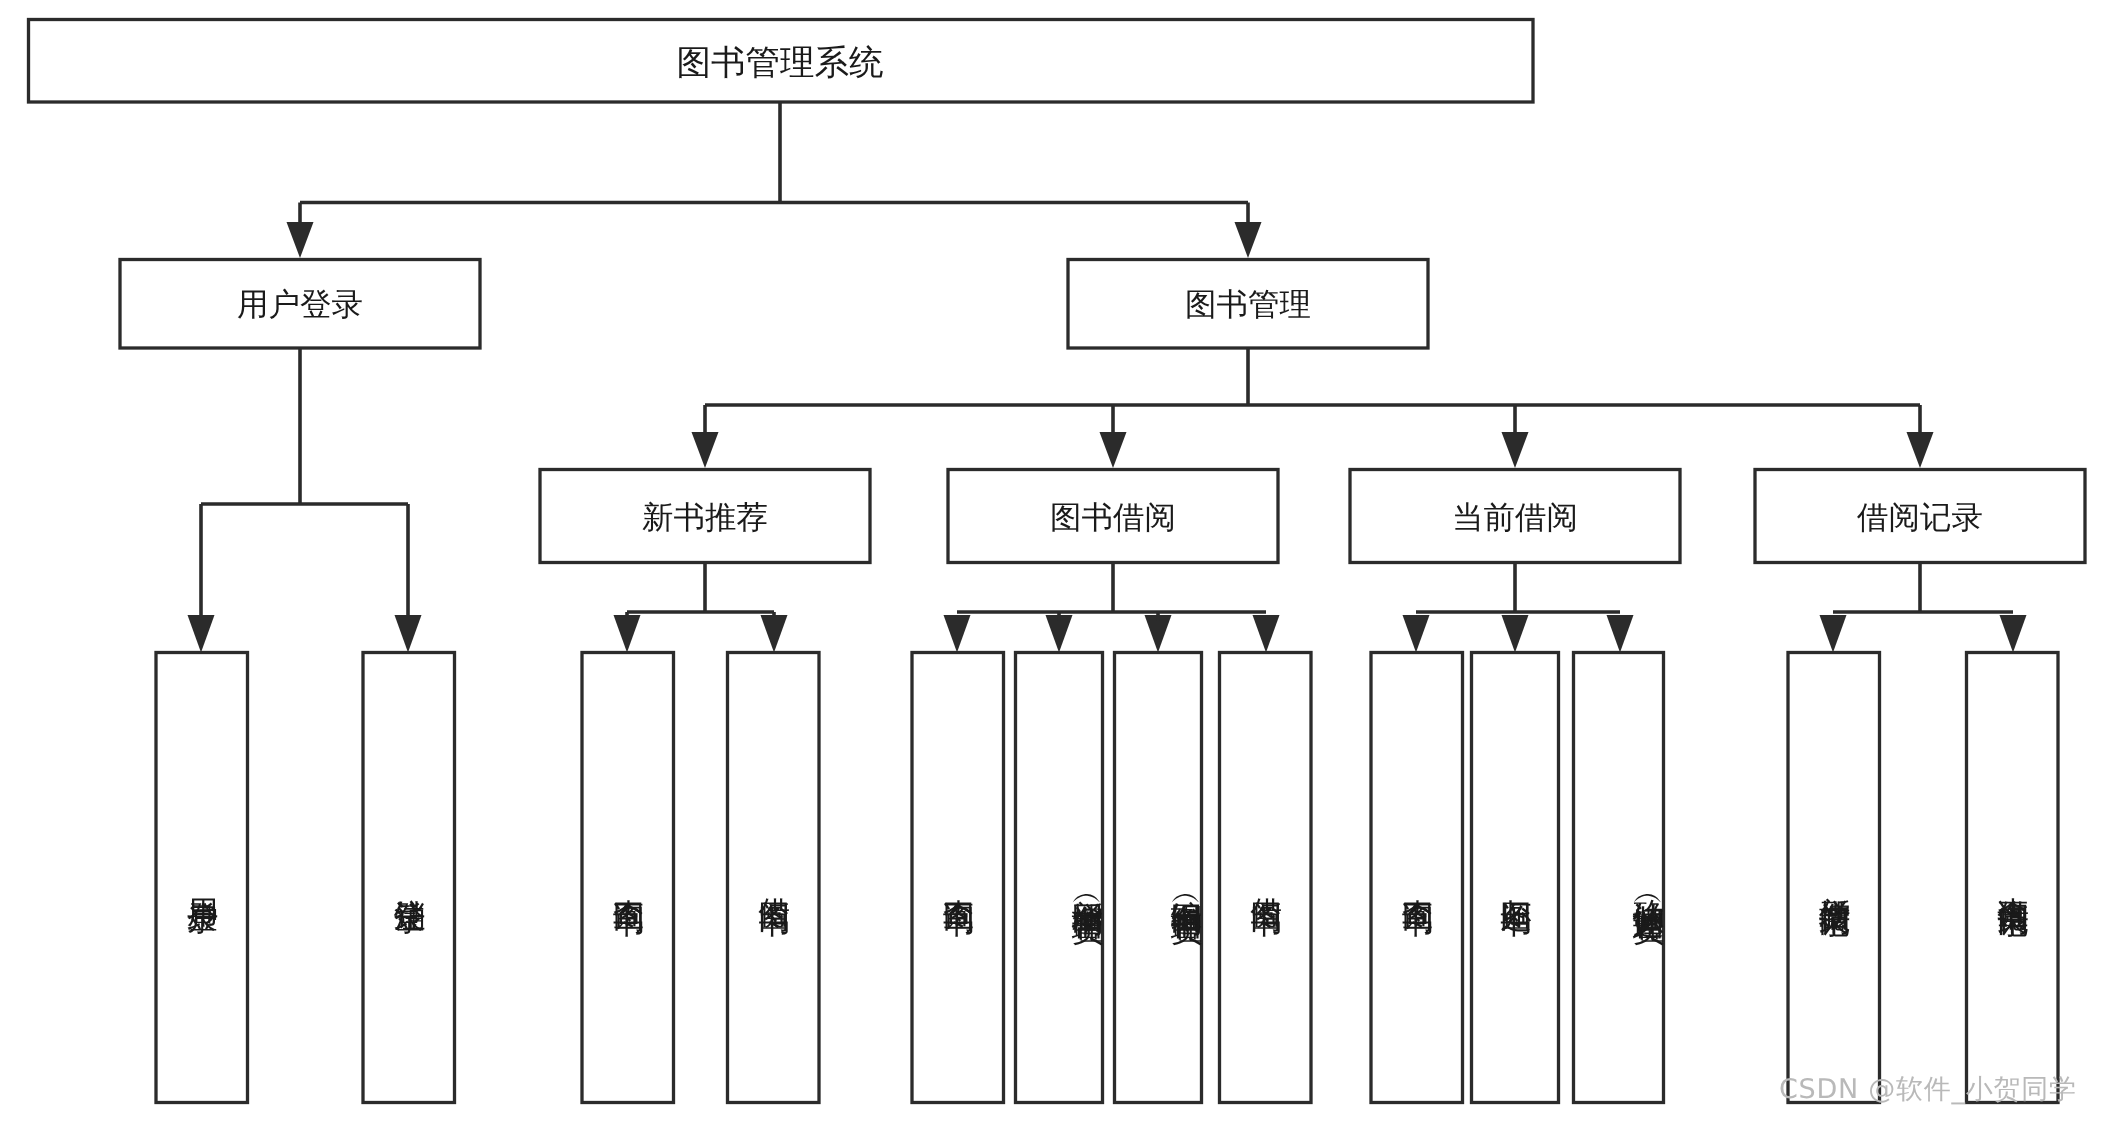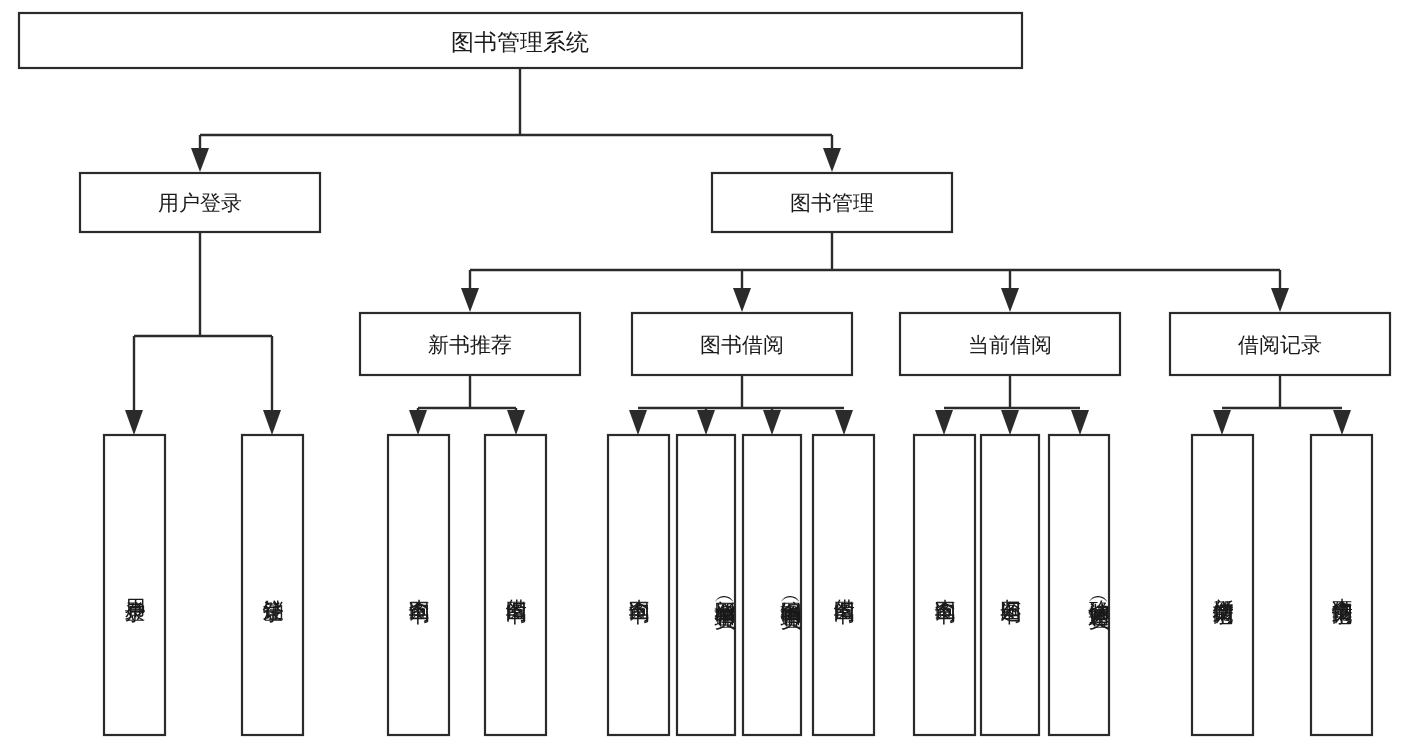--- a/index.html
+++ b/index.html
@@ -200,14 +200,15 @@
   <div class="leaf-label-wrap" style="left:743px; top:435px; width:58px; height:300px; align-items:flex-start; padding-top:10px; box-sizing:border-box;">编辑图书（管理员）</div>
   <div class="leaf-label-wrap" style="left:813px; top:435px; width:61px; height:300px;">借阅图书</div>
 
   <div class="leaf-label-wrap" style="left:914px; top:435px; width:61px; height:300px;">查询图书</div>
   <div class="leaf-label-wrap" style="left:981px; top:435px; width:58px; height:300px;">归还图书</div>
   <div class="leaf-label-wrap" style="left:1049px; top:435px; width:60px; height:300px; align-items:flex-start; padding-top:10px; box-sizing:border-box;">确认归还（管理员）</div>
 
   <div class="leaf-label-wrap" style="left:1192px; top:435px; width:61px; height:300px;">新增借阅记录</div>
   <div class="leaf-label-wrap" style="left:1311px; top:435px; width:61px; height:300px;">查询借阅记录</div>
 
+  <div class="watermark">CSDN @软件_小贺同学</div>
 
 </div>
 
 </body></html>

